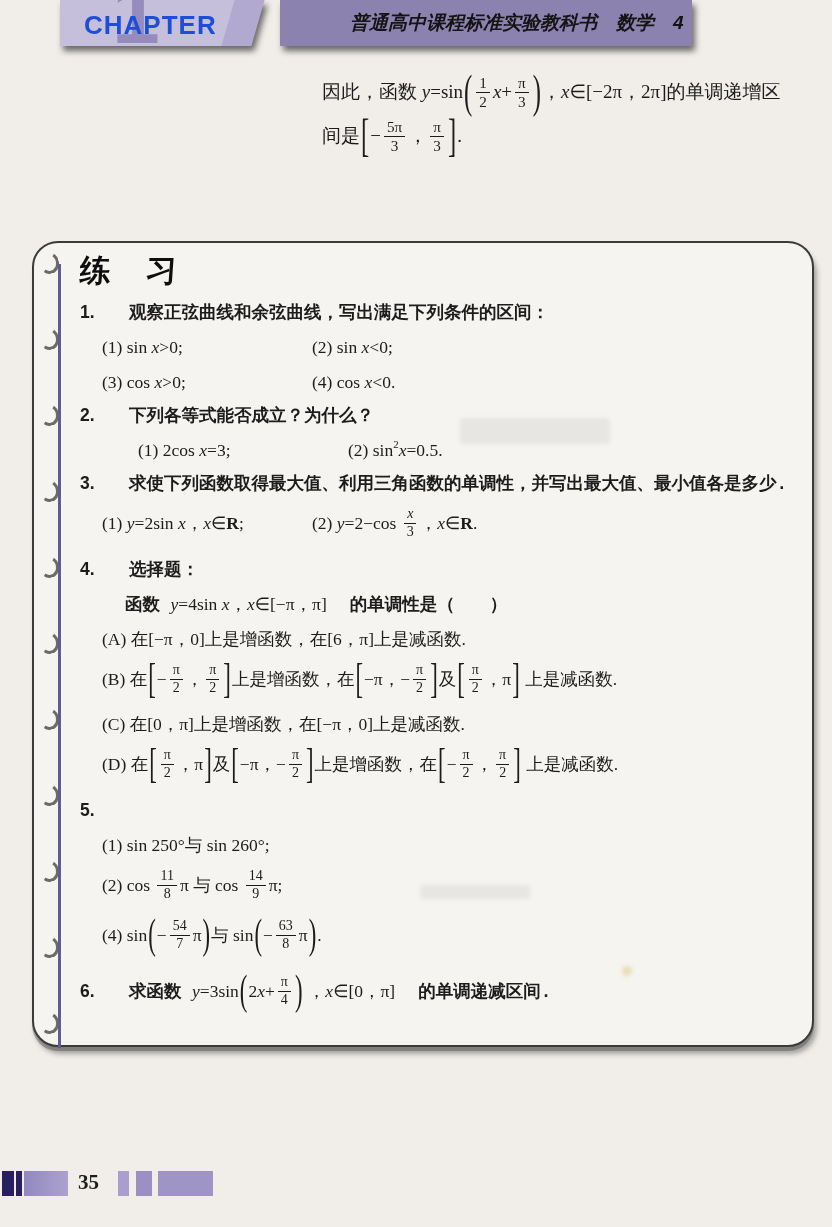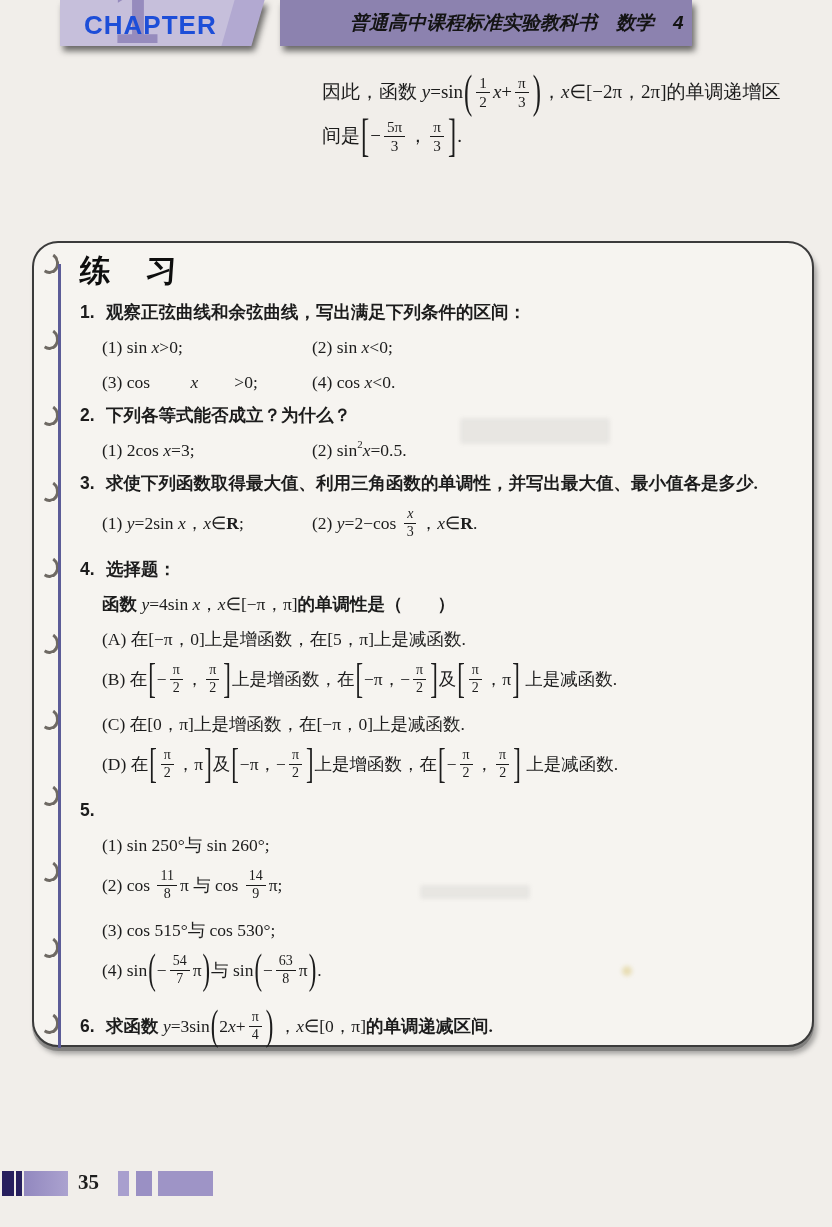--- a/index.html
+++ b/index.html
@@ -24,21 +24,21 @@
            font-style:italic;color:#141414;}
 
   
   .intro{position:absolute;left:322px;top:70px;width:520px;font-size:19px;}
   .intro .mline{min-height:50px;}
 
   
   .mline{display:flex;align-items:center;white-space:pre;min-height:24px;}
   .mline.tall{min-height:44px;}
   .rm{font-family:"Liberation Serif",serif;}
-  .cjk{font-family:Liberation Serif, serif;font-weight:700;}
+  .cjk{font-family:Liberation Mono, monospace;font-weight:700;margin-left:23px;}
   .it{font-family:"Liberation Serif",serif;font-style:italic;}
   .bf{font-family:"Liberation Serif",serif;font-weight:bold;}
   .sup{font-size:0.62em;position:relative;top:-0.55em;}
   .big{display:inline-block;font-family:"Liberation Serif",serif;font-size:1.3em;
        margin:0 1px;transform-origin:center;}
   .frac{display:inline-flex;flex-direction:column;align-items:center;vertical-align:middle;
         font-size:0.8em;line-height:1.15;margin:0 3px;}
   .frac .num{border-bottom:1.3px solid #1a1a1a;padding:0 3px;}
   .frac .den{padding:0 3px;}
 
@@ -107,43 +107,42 @@
         <div class="hole" style="top: 693px;"></div>
         <div class="hole" style="top: 769px;"></div>
       </div>
     <div class="vline"></div>
     <div class="box-content">
       <div class="ex-title">练　习</div>
       <div id="problems">
           <div class="problem">
             <div class="p-head mline"><span class="p-num">1.</span><div class="mline"><span class="cjk">观察正弦曲线和余弦曲线，写出满足下列条件的区间：</span></div></div>
             <div class="p-row mline"><div class="p-col mline" style="width: 210px;"><span class="rm">(1) sin </span><span class="it">x</span><span class="rm">&gt;0;</span></div><div class="p-col mline"><span class="rm">(2) sin </span><span class="it">x</span><span class="rm">&lt;0;</span></div></div>
-            <div class="p-row mline"><div class="p-col mline" style="width: 210px; gap: 36px;"><span class="rm">(3) cos </span><span class="it">x</span><span class="rm">&gt;0;</span></div><div class="p-col mline"><span class="rm">(4) cos </span><span class="it">x</span><span class="rm">&lt;0.</span></div></div>
+            <div class="p-row mline"><div class="p-col mline" style="width: 210px;"><span class="rm">(3) cos </span><span class="it">x</span><span class="rm">&gt;0;</span></div><div class="p-col mline"><span class="rm">(4) cos </span><span class="it">x</span><span class="rm">&lt;0.</span></div></div>
           </div>
           <div class="problem">
             <div class="p-head mline"><span class="p-num">2.</span><div class="mline"><span class="cjk">下列各等式能否成立？为什么？</span></div></div>
-            <div class="p-row mline"><div class="p-col mline" style="width: 210px;"><span class="rm">(1) 2cos </span><span class="it">x</span><span class="rm">=3;</span></div><div class="p-col mline"><span class="rm">(2) sin</span><span class="sup">2</span><span class="it">x</span><span class="rm">=0.5.</span></div></div>
+            <div class="p-row mline"><div class="p-col mline" style="width: 210px; margin-left: 36px;"><span class="rm">(1) 2cos </span><span class="it">x</span><span class="rm">=3;</span></div><div class="p-col mline"><span class="rm">(2) sin</span><span class="sup">2</span><span class="it">x</span><span class="rm">=0.5.</span></div></div>
           </div>
           <div class="problem">
             <div class="p-head mline"><span class="p-num">3.</span><div class="mline"><span class="cjk">求使下列函数取得最大值、利用三角函数的单调性，并写出最大值、最小值各是多少.</span></div></div>
             <div class="p-row mline tall"><div class="p-col mline tall" style="width: 210px;"><span class="rm">(1) </span><span class="it">y</span><span class="rm">=2sin </span><span class="it">x</span><span class="rm">，</span><span class="it">x</span><span class="rm">∈</span><span class="bf">R</span><span class="rm">;</span></div><div class="p-col mline tall"><span class="rm">(2) </span><span class="it">y</span><span class="rm">=2−cos </span><span class="frac"><span class="num"><span class="it">x</span></span><span class="den"><span class="rm">3</span></span></span><span class="rm">，</span><span class="it">x</span><span class="rm">∈</span><span class="bf">R</span><span class="rm">.</span></div></div>
           </div>
           <div class="problem">
             <div class="p-head mline"><span class="p-num">4.</span><div class="mline"><span class="cjk">选择题：</span></div></div>
             <div class="p-row mline"><span class="cjk">函数 </span><span class="it">y</span><span class="rm">=4sin </span><span class="it">x</span><span class="rm">，</span><span class="it">x</span><span class="rm">∈[−π，π]</span><span class="cjk">的单调性是（　　）</span></div>
-            <div class="p-row mline"><span class="rm">(A) 在[−π，0]上是增函数，在[5，π]上是减函数.</span></div>
+            <div class="p-row mline"><span class="rm">(A) 在[−π，0]上是增函数，在[6，π]上是减函数.</span></div>
             <div class="p-row mline tall"><span class="rm">(B) 在</span><span class="big" style="transform: scaleY(1.9);">[</span><span class="rm">−</span><span class="frac"><span class="num"><span class="rm">π</span></span><span class="den"><span class="rm">2</span></span></span><span class="rm">，</span><span class="frac"><span class="num"><span class="rm">π</span></span><span class="den"><span class="rm">2</span></span></span><span class="big" style="transform: scaleY(1.9);">]</span><span class="rm">上是增函数，在</span><span class="big" style="transform: scaleY(1.9);">[</span><span class="rm">−π，−</span><span class="frac"><span class="num"><span class="rm">π</span></span><span class="den"><span class="rm">2</span></span></span><span class="big" style="transform: scaleY(1.9);">]</span><span class="rm">及</span><span class="big" style="transform: scaleY(1.9);">[</span><span class="frac"><span class="num"><span class="rm">π</span></span><span class="den"><span class="rm">2</span></span></span><span class="rm">，π</span><span class="big" style="transform: scaleY(1.9);">]</span><span class="rm"> 上是减函数.</span></div>
             <div class="p-row mline"><span class="rm">(C) 在[0，π]上是增函数，在[−π，0]上是减函数.</span></div>
             <div class="p-row mline tall"><span class="rm">(D) 在</span><span class="big" style="transform: scaleY(1.9);">[</span><span class="frac"><span class="num"><span class="rm">π</span></span><span class="den"><span class="rm">2</span></span></span><span class="rm">，π</span><span class="big" style="transform: scaleY(1.9);">]</span><span class="rm">及</span><span class="big" style="transform: scaleY(1.9);">[</span><span class="rm">−π，−</span><span class="frac"><span class="num"><span class="rm">π</span></span><span class="den"><span class="rm">2</span></span></span><span class="big" style="transform: scaleY(1.9);">]</span><span class="rm">上是增函数，在</span><span class="big" style="transform: scaleY(1.9);">[</span><span class="rm">−</span><span class="frac"><span class="num"><span class="rm">π</span></span><span class="den"><span class="rm">2</span></span></span><span class="rm">，</span><span class="frac"><span class="num"><span class="rm">π</span></span><span class="den"><span class="rm">2</span></span></span><span class="big" style="transform: scaleY(1.9);">]</span><span class="rm"> 上是减函数.</span></div>
           </div>
           <div class="problem">
             <div class="p-head mline"><span class="p-num">5.</span></div>
             <div class="p-row mline"><span class="rm">(1) sin 250°与 sin 260°;</span></div>
             <div class="p-row mline tall"><span class="rm">(2) cos </span><span class="frac"><span class="num"><span class="rm">11</span></span><span class="den"><span class="rm">8</span></span></span><span class="rm">π 与 cos </span><span class="frac"><span class="num"><span class="rm">14</span></span><span class="den"><span class="rm">9</span></span></span><span class="rm">π;</span></div>
-            <div class="p-row mline"><span class="rm">(3) cos 515°与 cos 530°;</span></div>
             <div class="p-row mline tall"><span class="rm">(4) sin</span><span class="big" style="transform: scaleY(1.9);">(</span><span class="rm">−</span><span class="frac"><span class="num"><span class="rm">54</span></span><span class="den"><span class="rm">7</span></span></span><span class="rm">π</span><span class="big" style="transform: scaleY(1.9);">)</span><span class="rm">与 sin</span><span class="big" style="transform: scaleY(1.9);">(</span><span class="rm">−</span><span class="frac"><span class="num"><span class="rm">63</span></span><span class="den"><span class="rm">8</span></span></span><span class="rm">π</span><span class="big" style="transform: scaleY(1.9);">)</span><span class="rm">.</span></div>
           </div>
           <div class="problem">
             <div class="p-head mline tall"><span class="p-num">6.</span><div class="mline tall"><span class="cjk">求函数 </span><span class="it">y</span><span class="rm">=3sin</span><span class="big" style="transform: scaleY(1.9);">(</span><span class="rm">2</span><span class="it">x</span><span class="rm">+</span><span class="frac"><span class="num"><span class="rm">π</span></span><span class="den"><span class="rm">4</span></span></span><span class="big" style="transform: scaleY(1.9);">)</span><span class="rm"> ，</span><span class="it">x</span><span class="rm">∈[0，π]</span><span class="cjk">的单调递减区间.</span></div></div>
           </div>
         </div>
     </div>
   </div>
 
   <div class="ghost" style="left:460px;top:418px;width:150px;height:26px;"></div>

